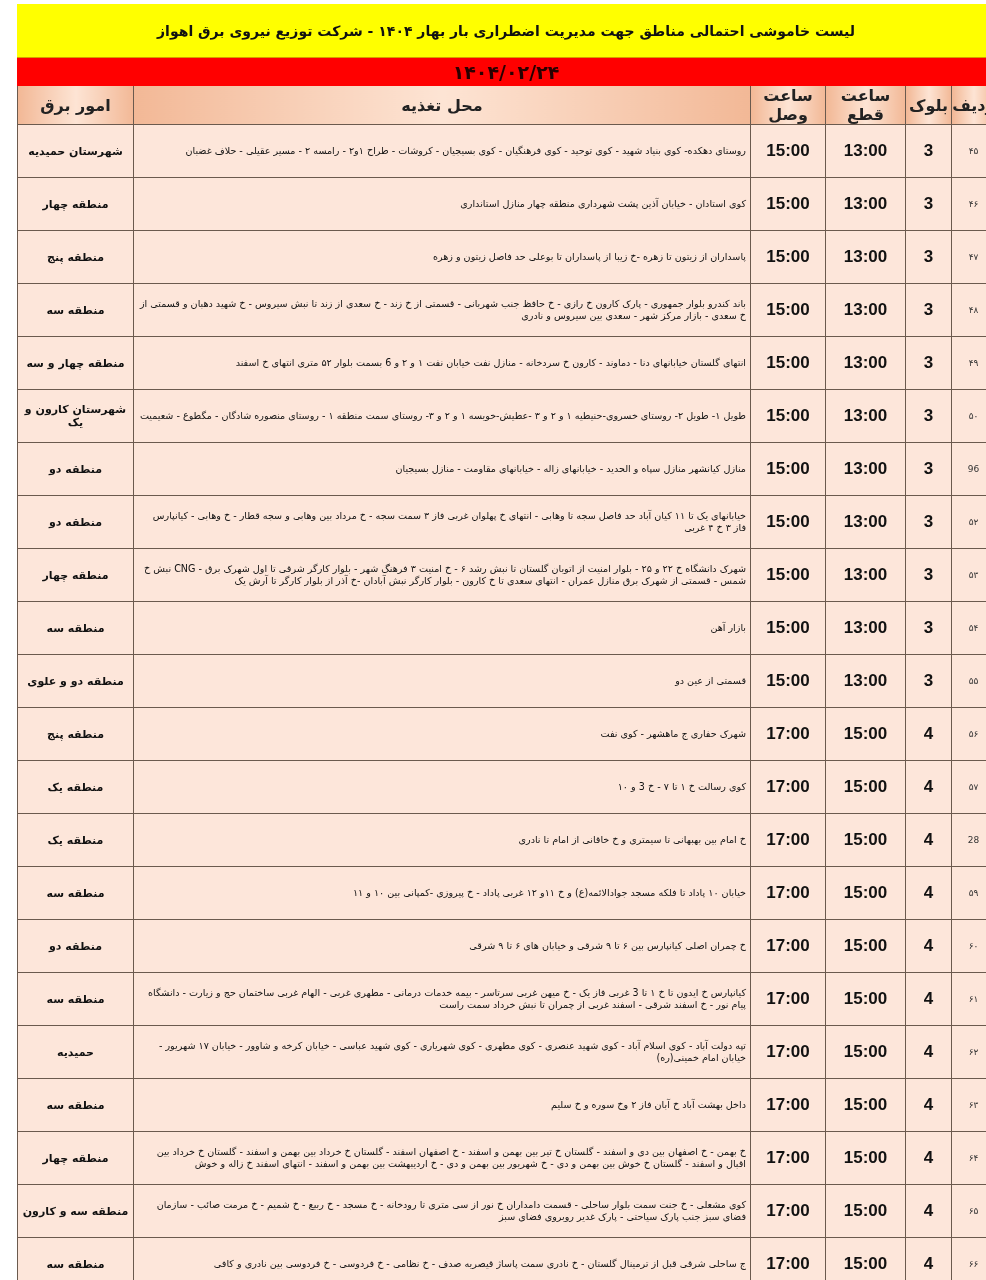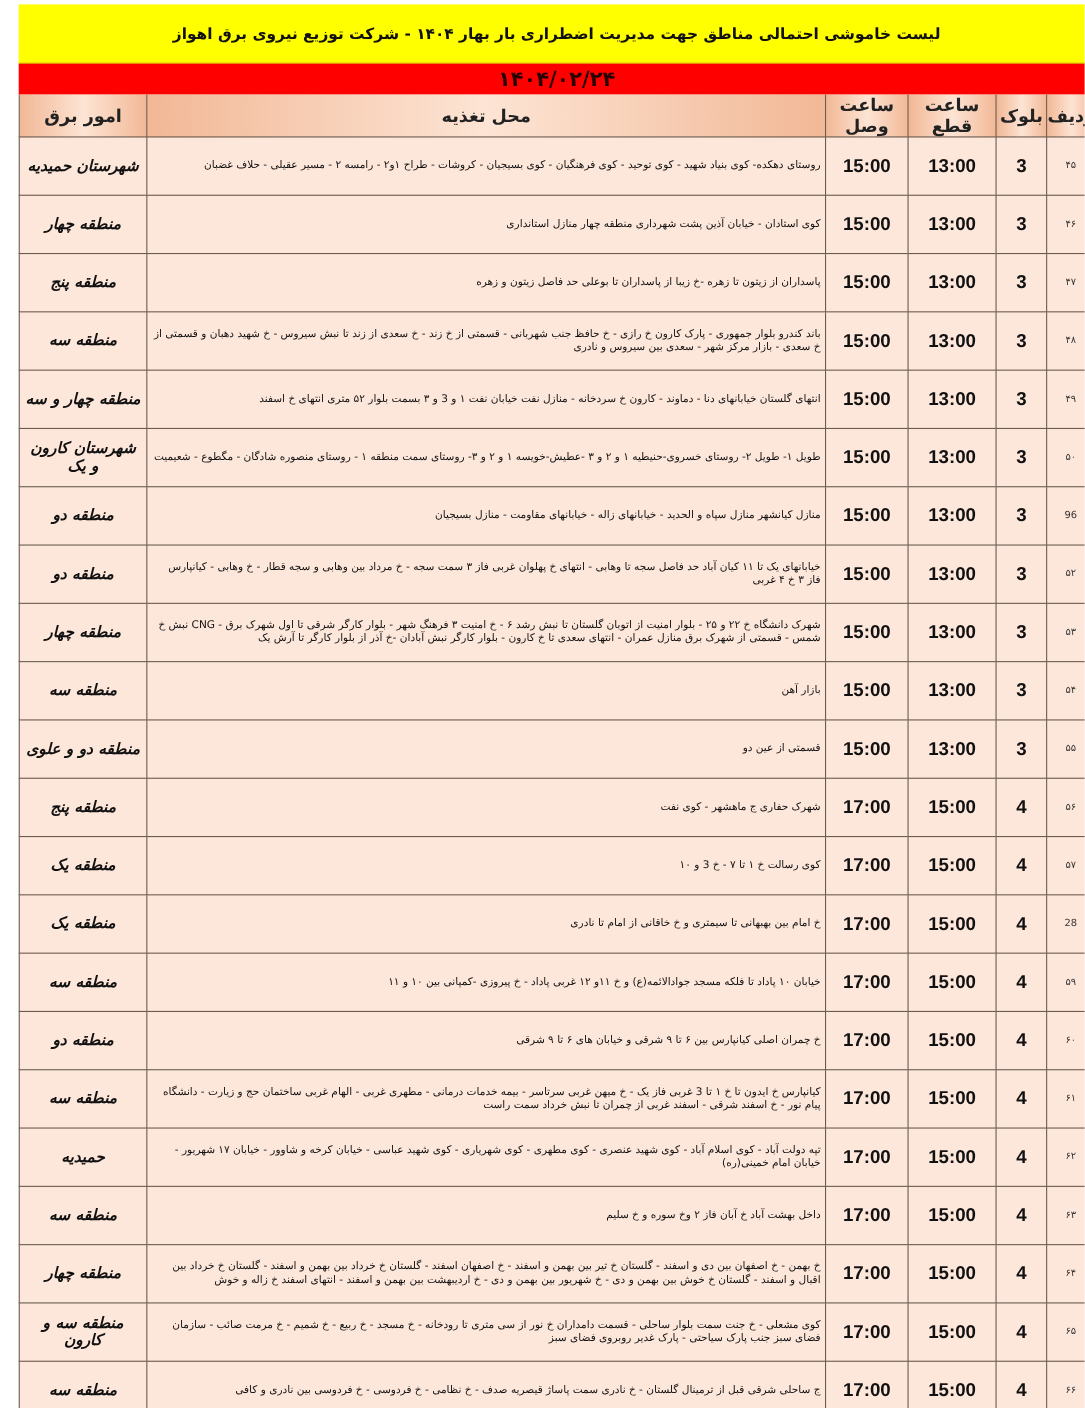--- a/index.html
+++ b/index.html
@@ -20,21 +20,21 @@
       background: linear-gradient(to right, #f2b896, #fde4d4 50%, #f2b896);
       border: 1px solid #6b5a4e; border-top: none; padding: 0;
     }
     td {
       height: 52px; background: #fde6da; border: 1px solid #6b5a4e; padding: 0 4px;
       text-align: center; vertical-align: middle; color: #111;
     }
     td.num { font-size: 9px; color: #333; }
     td.blk, td.time { font-family: "Liberation Sans", sans-serif; font-weight: bold; font-size: 17px; }
     td.loc { font-size: 9.6px; font-weight: normal; line-height: 12px; text-align: right; }
-    td.area { font-size: 14px; font-weight: bold; font-style: italic; }
+    td.area { font-size: 11px; font-weight: bold; }
   </style>
 </head>
 <body>
 
 <div class="sheet">
   <div class="title-bar">لیست خاموشی احتمالی مناطق جهت مدیریت اضطراری بار بهار ۱۴۰۴ - شرکت توزیع نیروی برق اهواز</div>
   <div class="date-bar">۱۴۰۴/۰۲/۲۴</div>
   <table>
     <colgroup>
       <col style="width:44px">
@@ -85,21 +85,21 @@
     <td class="time">13:00</td>
     <td class="time">15:00</td>
     <td class="loc">باند کندرو بلوار جمهوری - پارک کارون خ رازی - خ حافظ جنب شهربانی - قسمتی از خ زند - خ سعدی از زند تا نبش سیروس - خ شهید دهبان و قسمتی از خ سعدی - بازار مرکز شهر - سعدی بین سیروس و نادری</td>
     <td class="area">منطقه سه</td>
   </tr>
         <tr>
     <td class="num">۴۹</td>
     <td class="blk">3</td>
     <td class="time">13:00</td>
     <td class="time">15:00</td>
-    <td class="loc">انتهای گلستان خیابانهای دنا - دماوند - کارون خ سردخانه - منازل نفت خیابان نفت ۱ و 3 و ۳ بسمت بلوار ۵۲ متری انتهای خ اسفند</td>
+    <td class="loc">انتهای گلستان خیابانهای دنا - دماوند - کارون خ سردخانه - منازل نفت خیابان نفت ۱ و ۲ و 6 بسمت بلوار ۵۲ متری انتهای خ اسفند</td>
     <td class="area">منطقه چهار و سه</td>
   </tr>
         <tr>
     <td class="num">۵۰</td>
     <td class="blk">3</td>
     <td class="time">13:00</td>
     <td class="time">15:00</td>
     <td class="loc">طویل ۱- طویل ۲- روستای خسروی-حنیطیه ۱ و ۲ و ۳ -عطیش-خویسه ۱ و ۲ و ۳- روستای سمت منطقه ۱ - روستای منصوره شادگان - مگطوع - شعیمیت</td>
     <td class="area">شهرستان کارون و یک</td>
   </tr>

